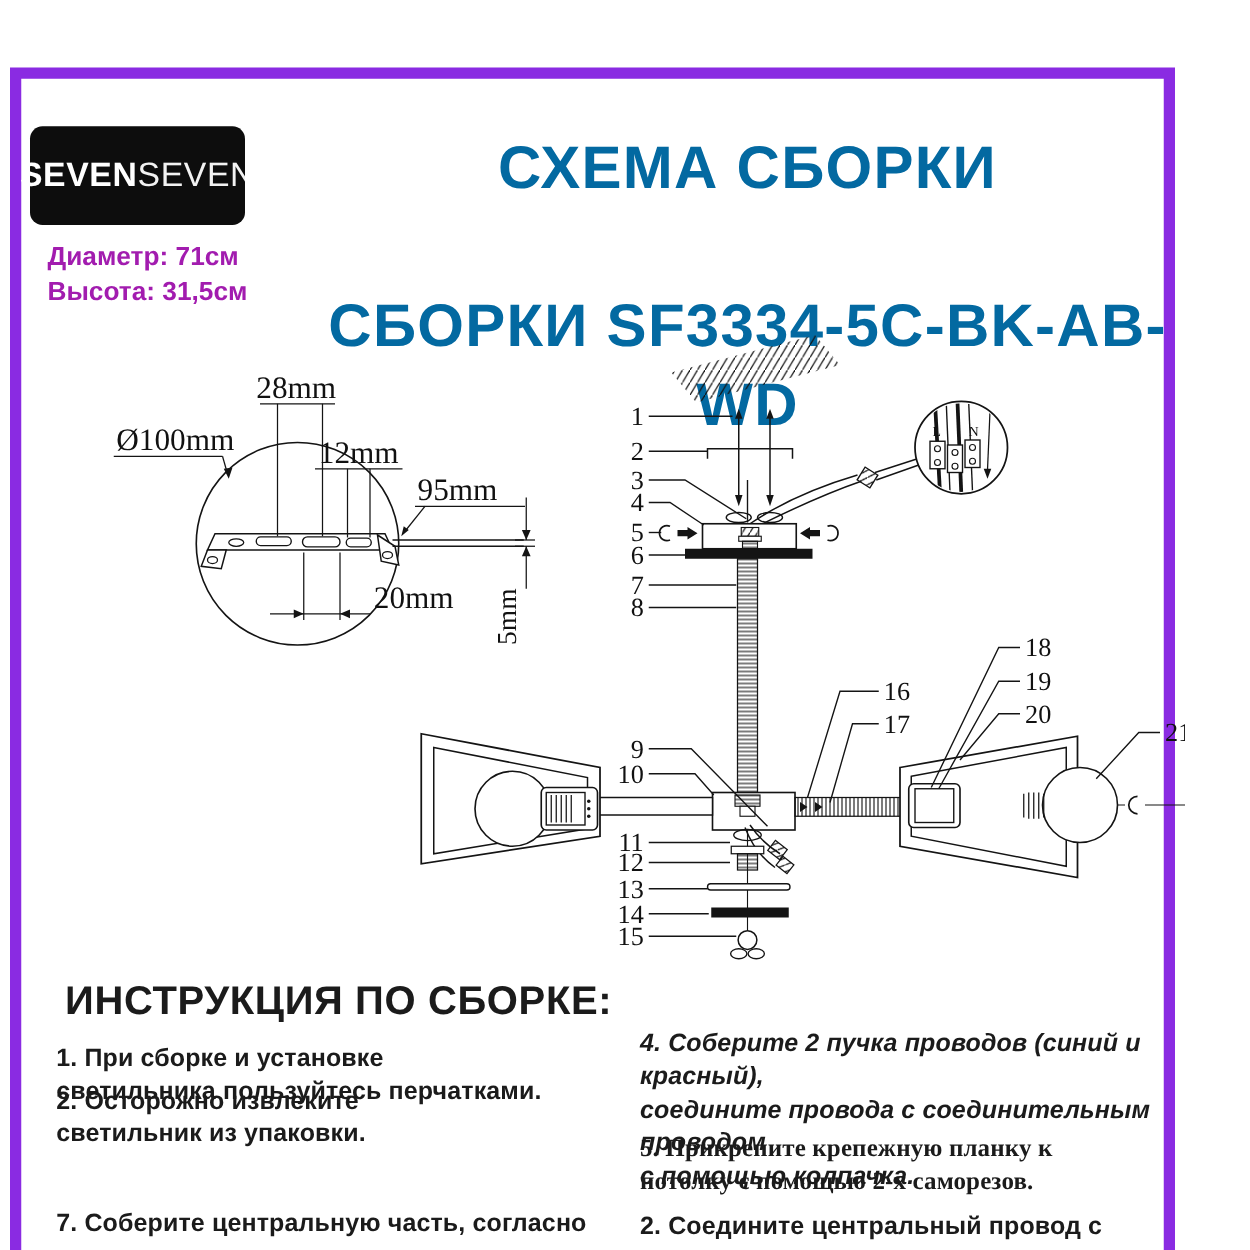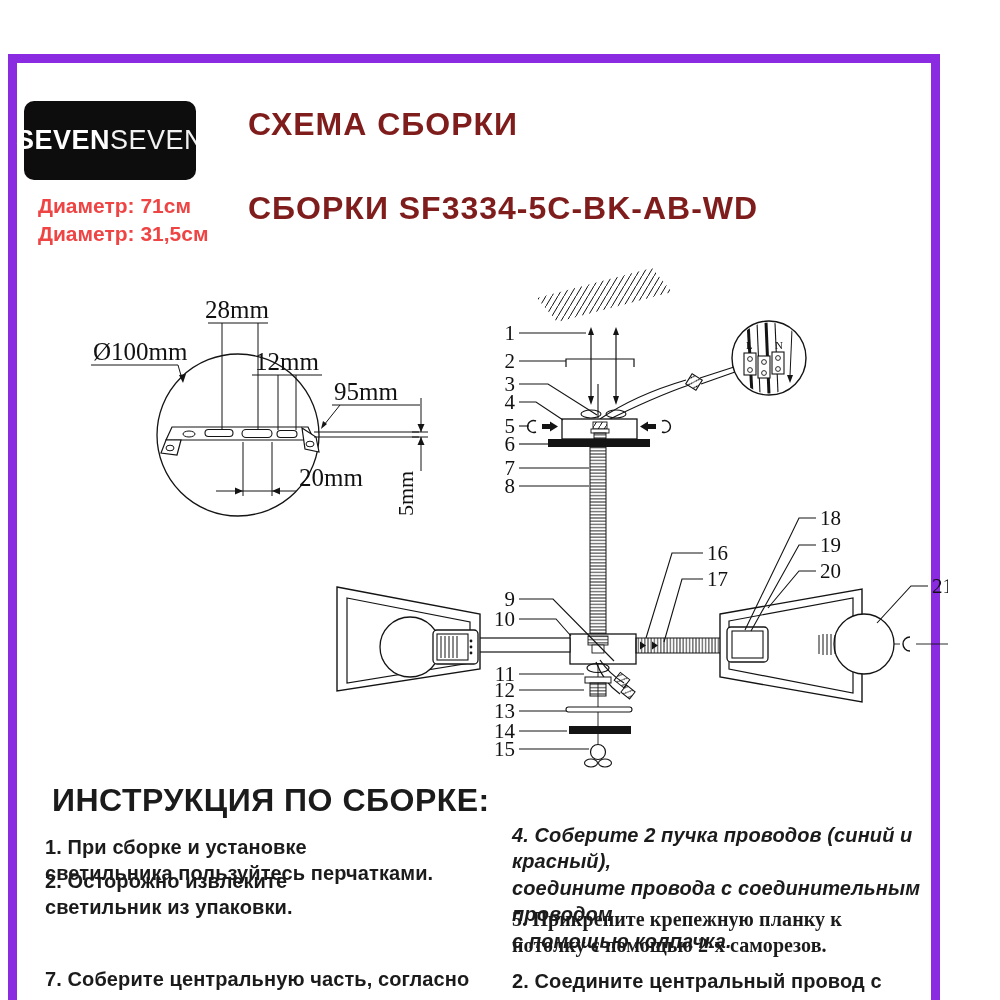--- a/index.html
+++ b/index.html
@@ -3,22 +3,22 @@
 <meta charset="utf-8">
 <style>
   html,body{margin:0;padding:0;background:#fff;}
   .page{position:relative;width:948px;height:1000px;background:#fff;overflow:hidden;
         font-family:"Liberation Sans","DejaVu Sans",sans-serif;color:#1b1b1b;margin-top:46px;}
   .frame{position:absolute;left:8px;top:8px;right:8px;bottom:10px;border:9px solid #8a2be2;pointer-events:none;}
   .logo{position:absolute;left:24px;top:55px;width:172px;height:79px;background:#0d0d0d;border-radius:10px;
         display:flex;align-items:center;justify-content:center;color:#fff;font-size:27px;letter-spacing:.5px;}
   .logo .b{font-weight:800;}
   .logo .l{font-weight:400;opacity:.95;}
-  .title{position:absolute;left:248px;top:57px;font-weight:700;font-size:32px;line-height:1.32;letter-spacing:1px;color:#7f1d1d;white-space:pre-line;}
-  .dims{position:absolute;left:38px;top:146px;font-size:21px;font-weight:600;line-height:1.35;color:#ef4444;}
+  .title{position:absolute;left:248px;top:57px;font-weight:700;font-size:48px;line-height:1.32;letter-spacing:1px;color:#0369a1;white-space:pre-line;text-align:center;}
+  .dims{position:absolute;left:38px;top:146px;font-size:21px;font-weight:600;line-height:1.35;color:#a21caf;}
   .inst-head{position:absolute;left:52px;top:736px;font-size:32px;font-weight:700;letter-spacing:.5px;}
   .inst-item{position:absolute;font-size:20px;font-weight:600;line-height:1.32;white-space:pre-line;letter-spacing:.1px;}
   #it1{left:45px;top:788px;width:440px;}
   #it2{left:45px;top:822px;width:440px;}
   #it3{left:45px;top:920px;width:460px;}
   #it4{left:512px;top:776px;width:460px;font-style:italic;}
   #it5{left:512px;top:860px;width:460px;font-family:Liberation Serif, serif;}
   #it6{left:512px;top:922px;width:460px;}
   svg{position:absolute;left:0;top:0;}
   svg line,svg path,svg polyline{stroke:#141414;fill:none;}
@@ -35,21 +35,21 @@
   <div class="logo">
     <span class="b">SEVEN</span>
       <span class="l">SEVEN</span>
   </div>
 
   <div class="title"><span>СХЕМА СБОРКИ</span><br>
     <span>СБОРКИ SF3334-5C-BK-AB-WD</span></div>
 
   <div class="dims">
     <div>Диаметр: 71см</div>
-    <div>Диаметр: 31,5см</div>
+    <div>Высота: 31,5см</div>
   </div>
 
   <svg width="1000" height="1000" viewBox="0 0 1000 1000" role="img">
     <defs>
       <pattern id="hatch" patternUnits="userSpaceOnUse" width="6" height="10">
         <path d="M0,10 L6,0" stroke="#141414" stroke-width="1"></path>
       </pattern>
       <pattern id="thrH" patternUnits="userSpaceOnUse" width="24" height="3.2">
         <path d="M0,1.6 H24" stroke="#141414" stroke-width="0.9"></path>
       </pattern>

